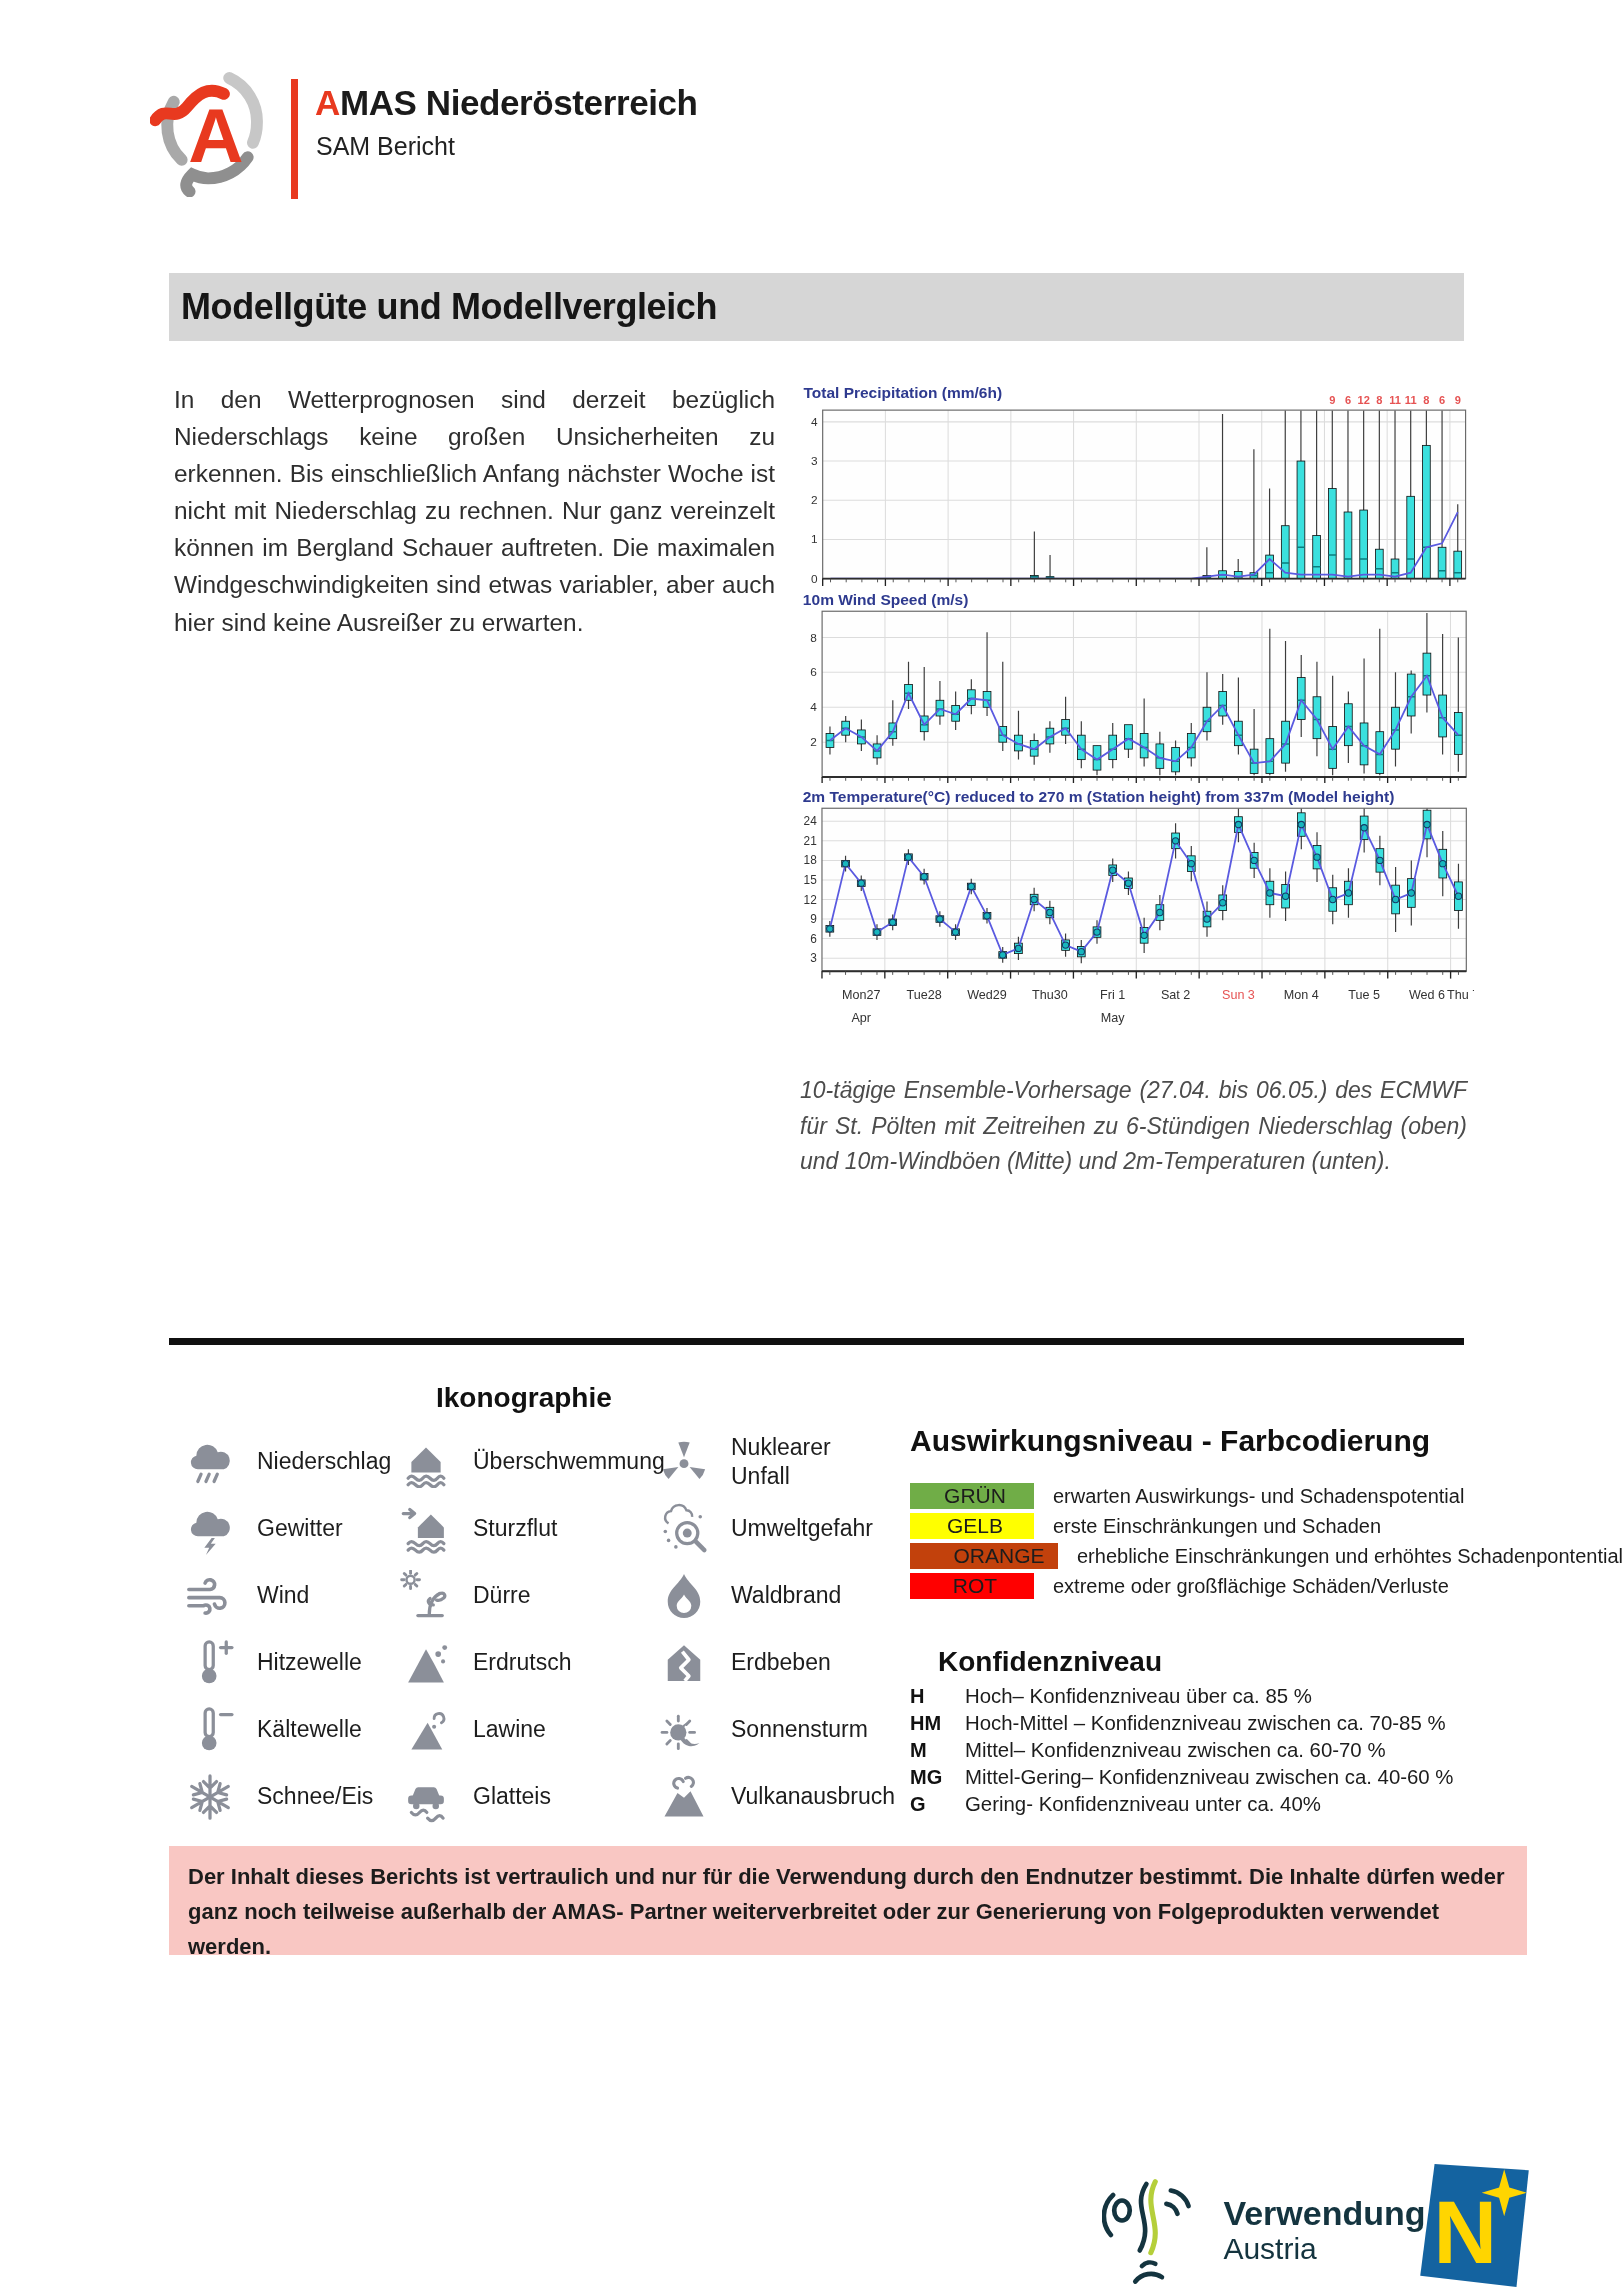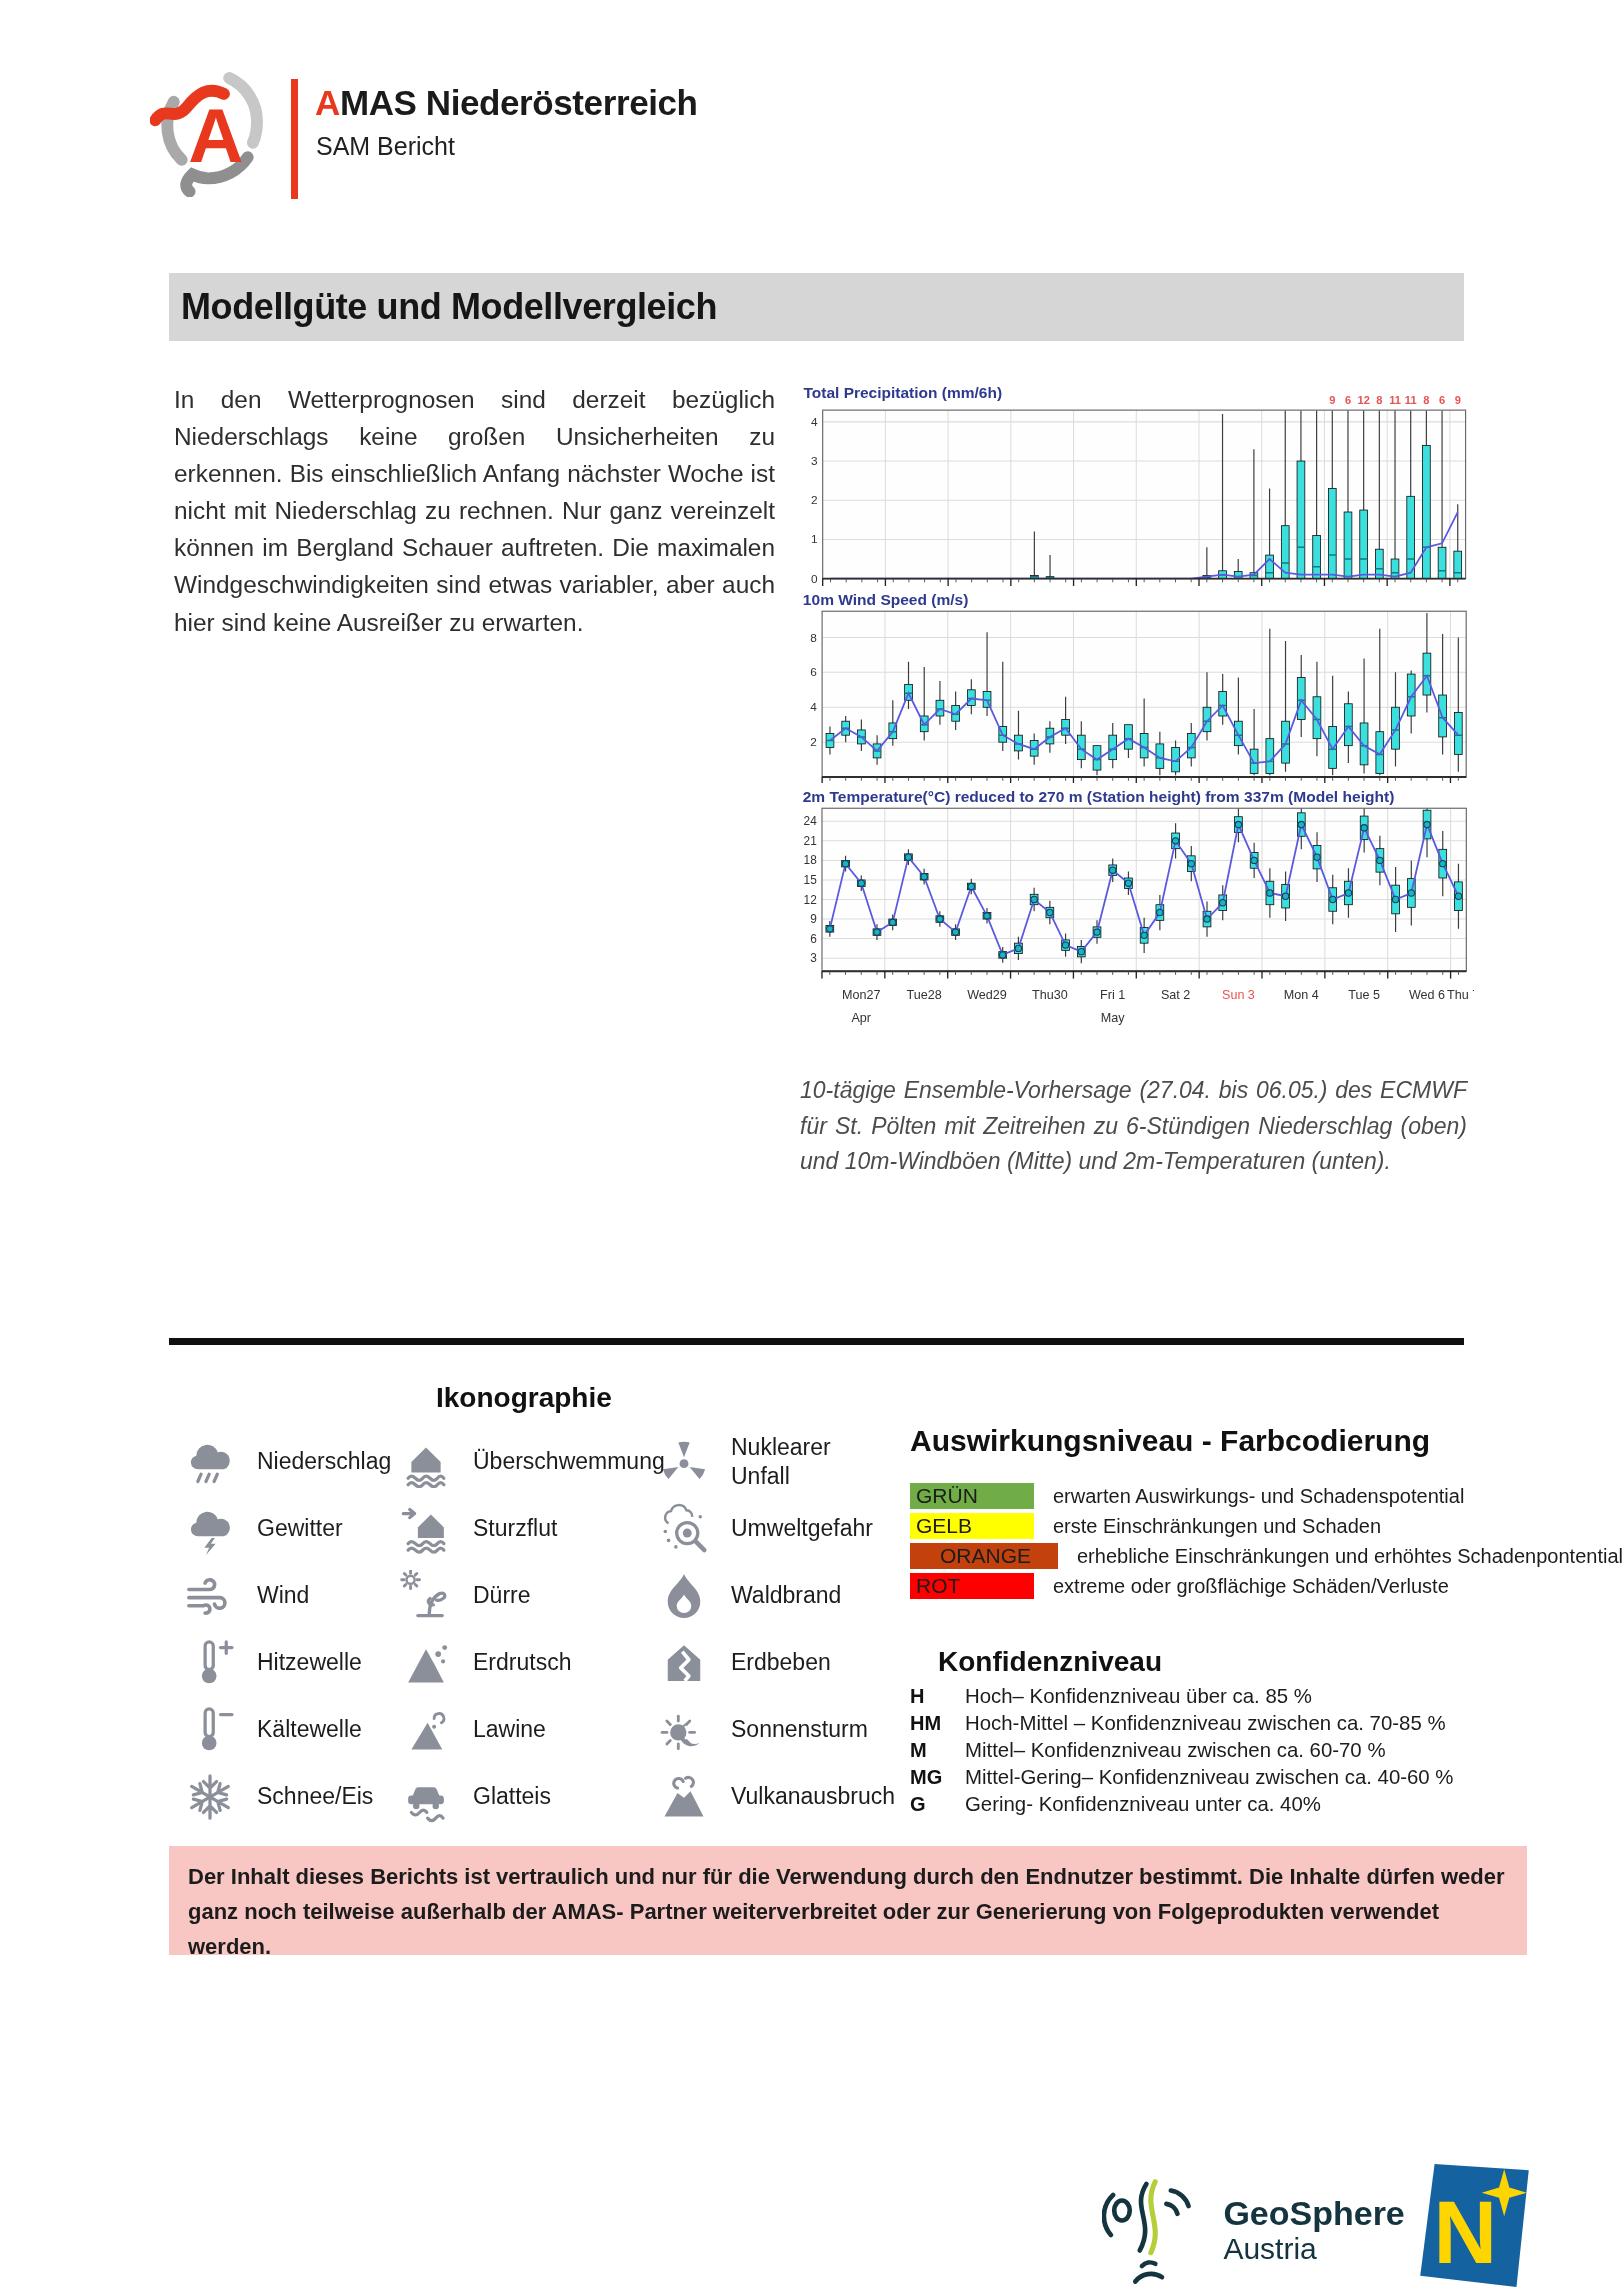--- a/index.html
+++ b/index.html
@@ -26,21 +26,21 @@
   
   .icono-head{position:absolute;left:436px;top:1382px;font-size:28px;font-weight:bold;color:#111;}
   .icon-grid{position:absolute;left:169px;top:1428px;width:741px;display:grid;
              grid-template-columns:216px 258px 267px;grid-auto-rows:67px;}
   .icon-cell{display:flex;align-items:center;gap:21px;padding-left:15px;}
   .icon-cell .lbl{font-size:23px;color:#1d1d1d;white-space:pre-line;line-height:1.25;}
   
   .impact-head{position:absolute;left:910px;top:1424px;font-size:30px;font-weight:bold;color:#111;}
   .impact-rows{position:absolute;left:910px;top:1481px;}
   .impact-row{display:flex;align-items:center;height:30px;}
-  .swatch{width:124px;height:26px;display:flex;align-items:center;flex:0 0 124px;}
+  .swatch{width:124px;height:26px;display:flex;align-items:center;flex:0 0 124px;justify-content:center;}
   .swatch span{font-size:21px;color:#1c1c1c;padding-left:6px;}
   .impact-row .desc{font-size:20px;color:#1c1c1c;margin-left:19px;white-space:nowrap;}
   .conf-head{position:absolute;left:910px;top:1646px;font-size:28px;font-weight:bold;color:#111;margin-left:28px;}
   .conf-rows{position:absolute;left:910px;top:1683px;}
   .conf-row{display:flex;height:27px;align-items:center;}
   .conf-row .code{width:55px;font-size:20px;font-weight:bold;color:#111;}
   .conf-row .desc{font-size:20.4px;color:#1c1c1c;white-space:nowrap;}
   
   .disclaimer{position:absolute;left:169px;top:1846px;width:1358px;height:109px;background:#f9c7c3;
               box-sizing:border-box;padding:12.6px 19px;font-size:22px;font-weight:bold;color:#1c1c1c;
@@ -973,21 +973,21 @@
         <path d="M8 54 a26 26 0 0 1 2 -36"></path>
         <path d="M62 14 a20 20 0 0 1 16 14"></path>
         <path d="M58 26 a12 12 0 0 1 10 9"></path>
         <path d="M30 96 a18 18 0 0 1 24 -4"></path>
         <path d="M36 82 a10 10 0 0 1 12 -2"></path>
         <path d="M40 8 C26 30 48 42 34 68"></path>
       </g>
       <path d="M48 6 C36 30 56 44 44 70" fill="none" stroke="#b5cf3a" stroke-width="4.6" stroke-linecap="round"></path>
     </svg>
     <div class="txt">
-      <div class="l1">GeoSphere</div>
+      <div class="l1">Verwendung</div>
       <div class="l2">Austria</div>
     </div>
   </div>
   <div class="nlogo">
     <svg width="113" height="129" viewBox="0 0 110 126">
       <polygon points="16,3 108,9 96,123 2,112" fill="#1463a0"></polygon>
       <text x="46" y="100" text-anchor="middle" font-family="Liberation Sans, sans-serif" font-size="86" font-weight="bold" fill="#ffd500">N</text>
       <polygon points="84,8 89,26 106,31 89,36 84,54 79,36 62,31 79,26" fill="#ffd500"></polygon>
     </svg>
   </div>

